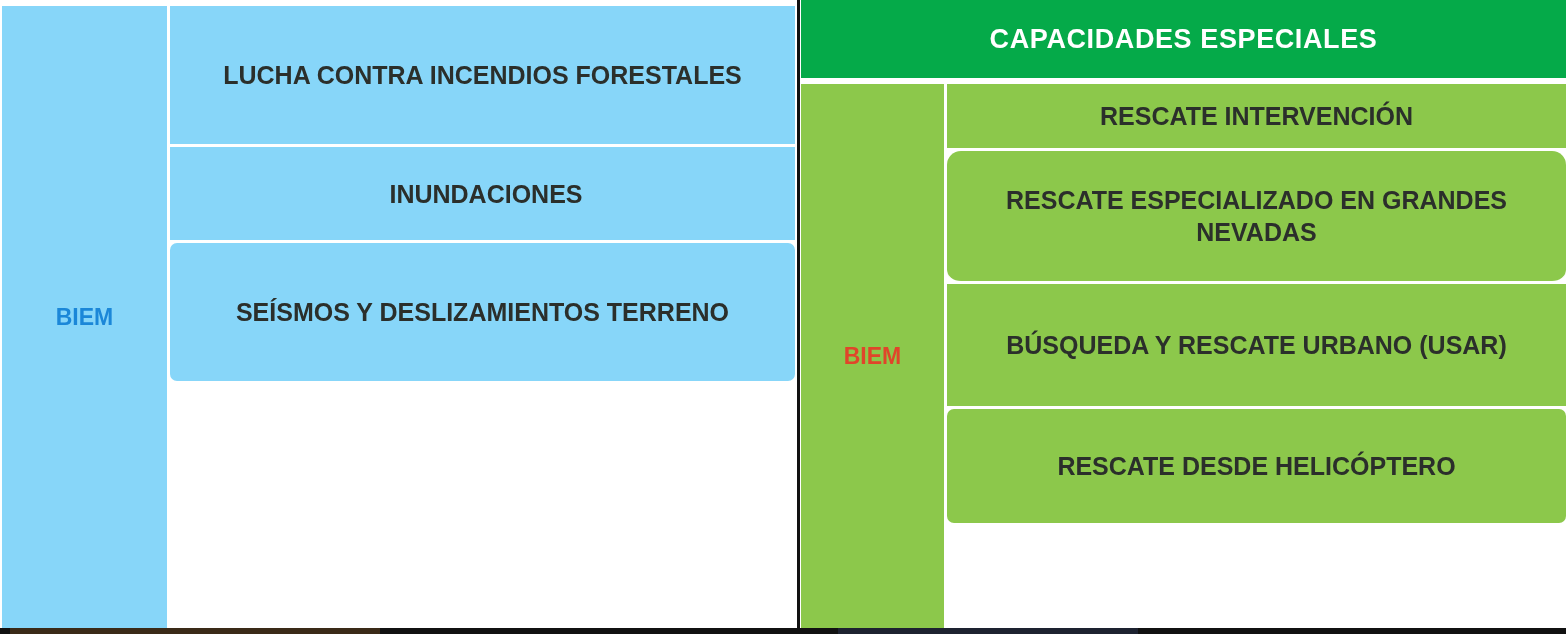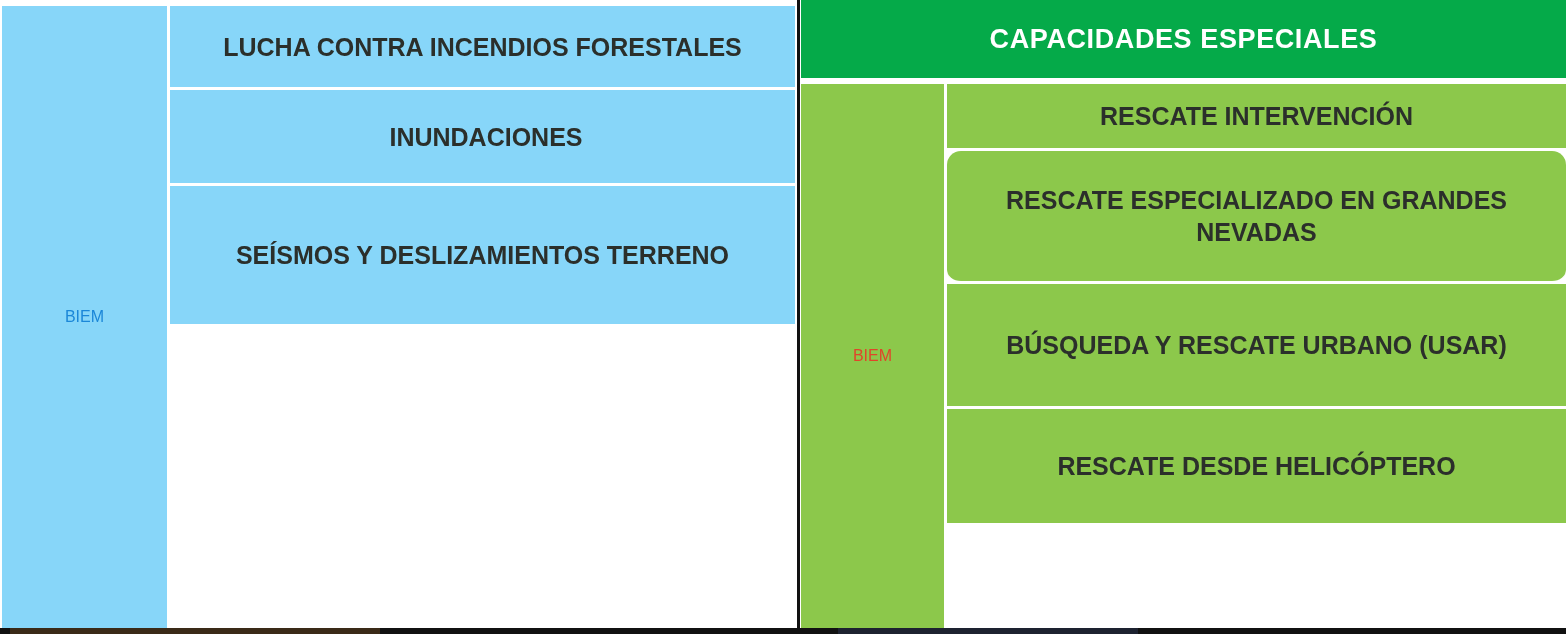--- a/index.html
+++ b/index.html
@@ -63,22 +63,22 @@
     flex: 1;
     display: flex;
     box-sizing: border-box;
   }
 
   
   .label-cell {
     display: flex;
     align-items: center;
     justify-content: center;
-    font-weight: normal;
-    font-size: 16px;
+    font-weight: bold;
+    font-size: 23px;
     box-sizing: border-box;
   }
   .label-blue {
     width: 168px;
     background: #87D6F9;
     color: #1B87D8;
     border-right: 3px solid #ffffff;
   }
   .label-green {
     width: 146px;
@@ -99,27 +99,27 @@
     justify-content: center;
     text-align: center;
     font-weight: bold;
     font-size: 25px;
     line-height: 1.28;
     color: #2b2f2b;
     padding: 0 16px;
     box-sizing: border-box;
     border-bottom: 3px solid #ffffff;
   }
-  .row-cell:last-child { border-bottom: none; }
+  .row-cell:last-child { border-bottom: none; border-radius: 7px; }
 
   .cell-blue  { background: #87D6F9; }
   .cell-green { background: #8CC84B; }
 
   
-  .lrow-0 { height: 84px; }
+  .lrow-0 { height: 141px; }
   .lrow-1 { height:  96px; padding-left: 23px; }
   .lrow-2 { height: 200px; }
   .lrow-3 { height: 138px; }
 
   
   .rrow-0 { height:  67px; }
   .rrow-1 { height: 133px; border-radius: 14px; }
   .rrow-2 { height: 125px; }
   .rrow-3 { height: 105px; }
   .rrow-4 { height: 114px; }

